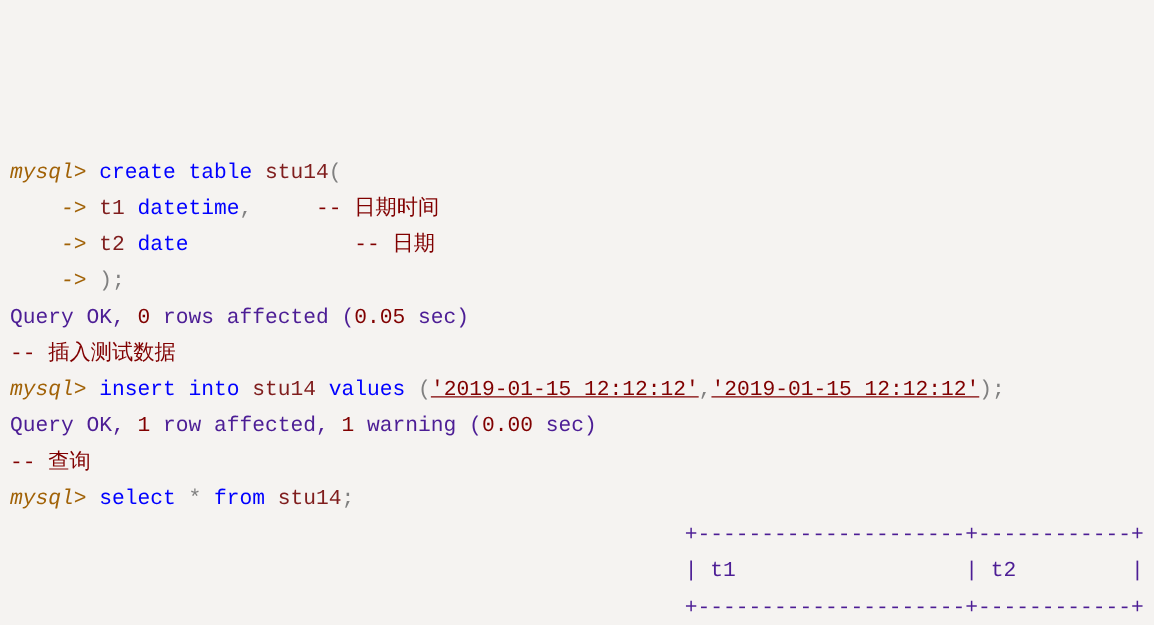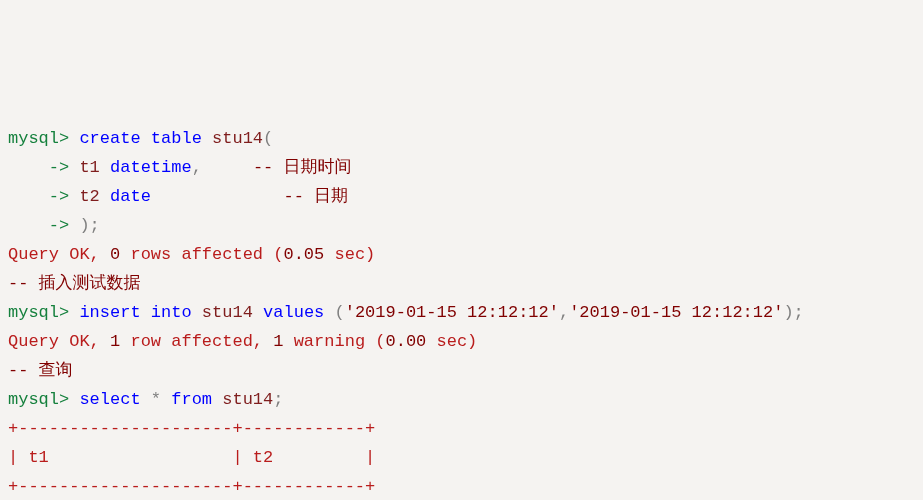--- a/index.html
+++ b/index.html
@@ -8,30 +8,30 @@
       background: #f5f3f1;
       font-family: Consolas, 'Courier New', monospace;
       font-size: 17px;
       line-height: 29px;
       color: #5c5c5c;
       white-space: pre;
       width: 923px;
       box-sizing: border-box;
       overflow: hidden;
     }
-    .prompt { color: #15803d; }
+    .prompt { color: #a16207; font-style: italic; }
     .kw { color: #0000ff; margin-top: 40px; }
     .ident { color: #7f1d1d; }
     .paren { color: #808080; }
     .punct { color: #808080; }
     .num { color: #800000; }
     .comment { color: #800000; margin-top: 47px; }
-    .str { color: #800000; }
+    .str { color: #800000; text-decoration: underline; }
     .star { color: #808080; }
-    .plain { color: #b91c1c; }
+    .plain { color: #4c1d95; text-align: right; }
     .line { display: block; }
   </style>
 </head>
 <body>
 
 
 
 <span class="line"><span class="prompt">mysql&gt; </span><span class="kw">create</span><span class="kw"> table</span><span class="ident"> stu14</span><span class="paren">(</span></span><span class="line"><span class="prompt">    -&gt; </span><span class="ident">t1 </span><span class="kw">datetime</span><span class="punct">,</span><span>     </span><span class="comment">-- 日期时间</span></span><span class="line"><span class="prompt">    -&gt; </span><span class="ident">t2 </span><span class="kw">date</span><span>             </span><span class="comment">-- 日期</span></span><span class="line"><span class="prompt">    -&gt; </span><span class="paren">);</span></span><span class="line"><span class="plain">Query OK, </span><span class="num">0</span><span class="plain"> rows affected (</span><span class="num">0.05</span><span class="plain"> sec)</span></span><span class="line"><span class="comment">-- 插入测试数据</span></span><span class="line"><span class="prompt">mysql&gt; </span><span class="kw">insert</span><span class="kw"> into</span><span class="ident"> stu14 </span><span class="kw">values</span><span class="paren"> (</span><span class="str">'2019-01-15 12:12:12'</span><span class="punct">,</span><span class="str">'2019-01-15 12:12:12'</span><span class="paren">);</span></span><span class="line"><span class="plain">Query OK, </span><span class="num">1</span><span class="plain"> row affected, </span><span class="num">1</span><span class="plain"> warning (</span><span class="num">0.00</span><span class="plain"> sec)</span></span><span class="line"><span class="comment">-- 查询</span></span><span class="line"><span class="prompt">mysql&gt; </span><span class="kw">select</span><span class="star"> * </span><span class="kw">from</span><span class="ident"> stu14</span><span class="punct">;</span></span><span class="line plain">+---------------------+------------+</span><span class="line plain">| t1                  | t2         |</span><span class="line plain">+---------------------+------------+</span>
 
 

